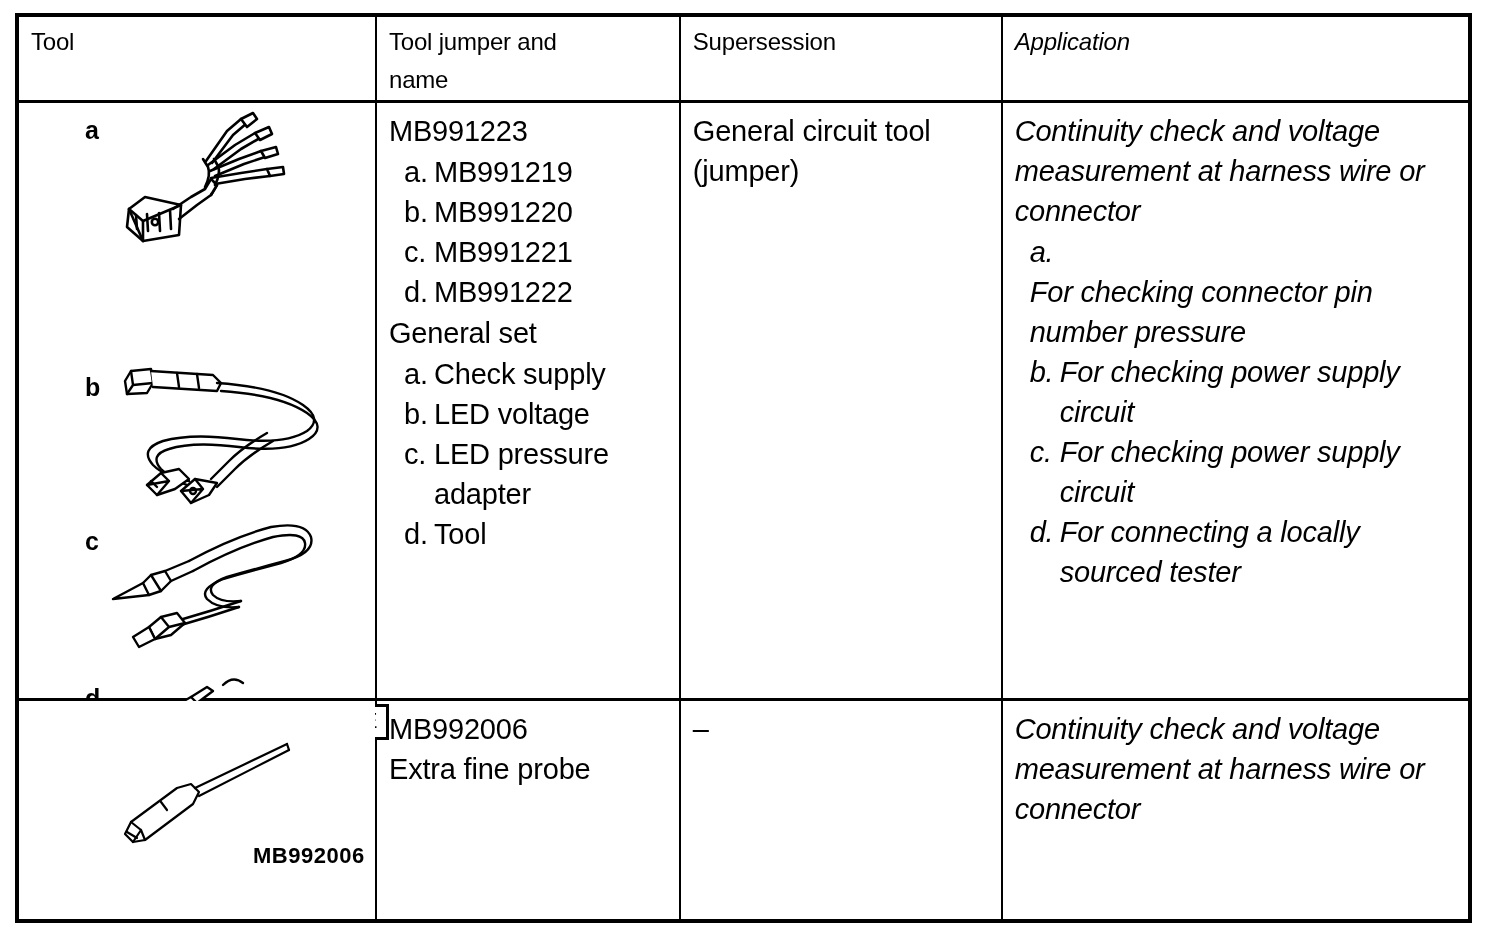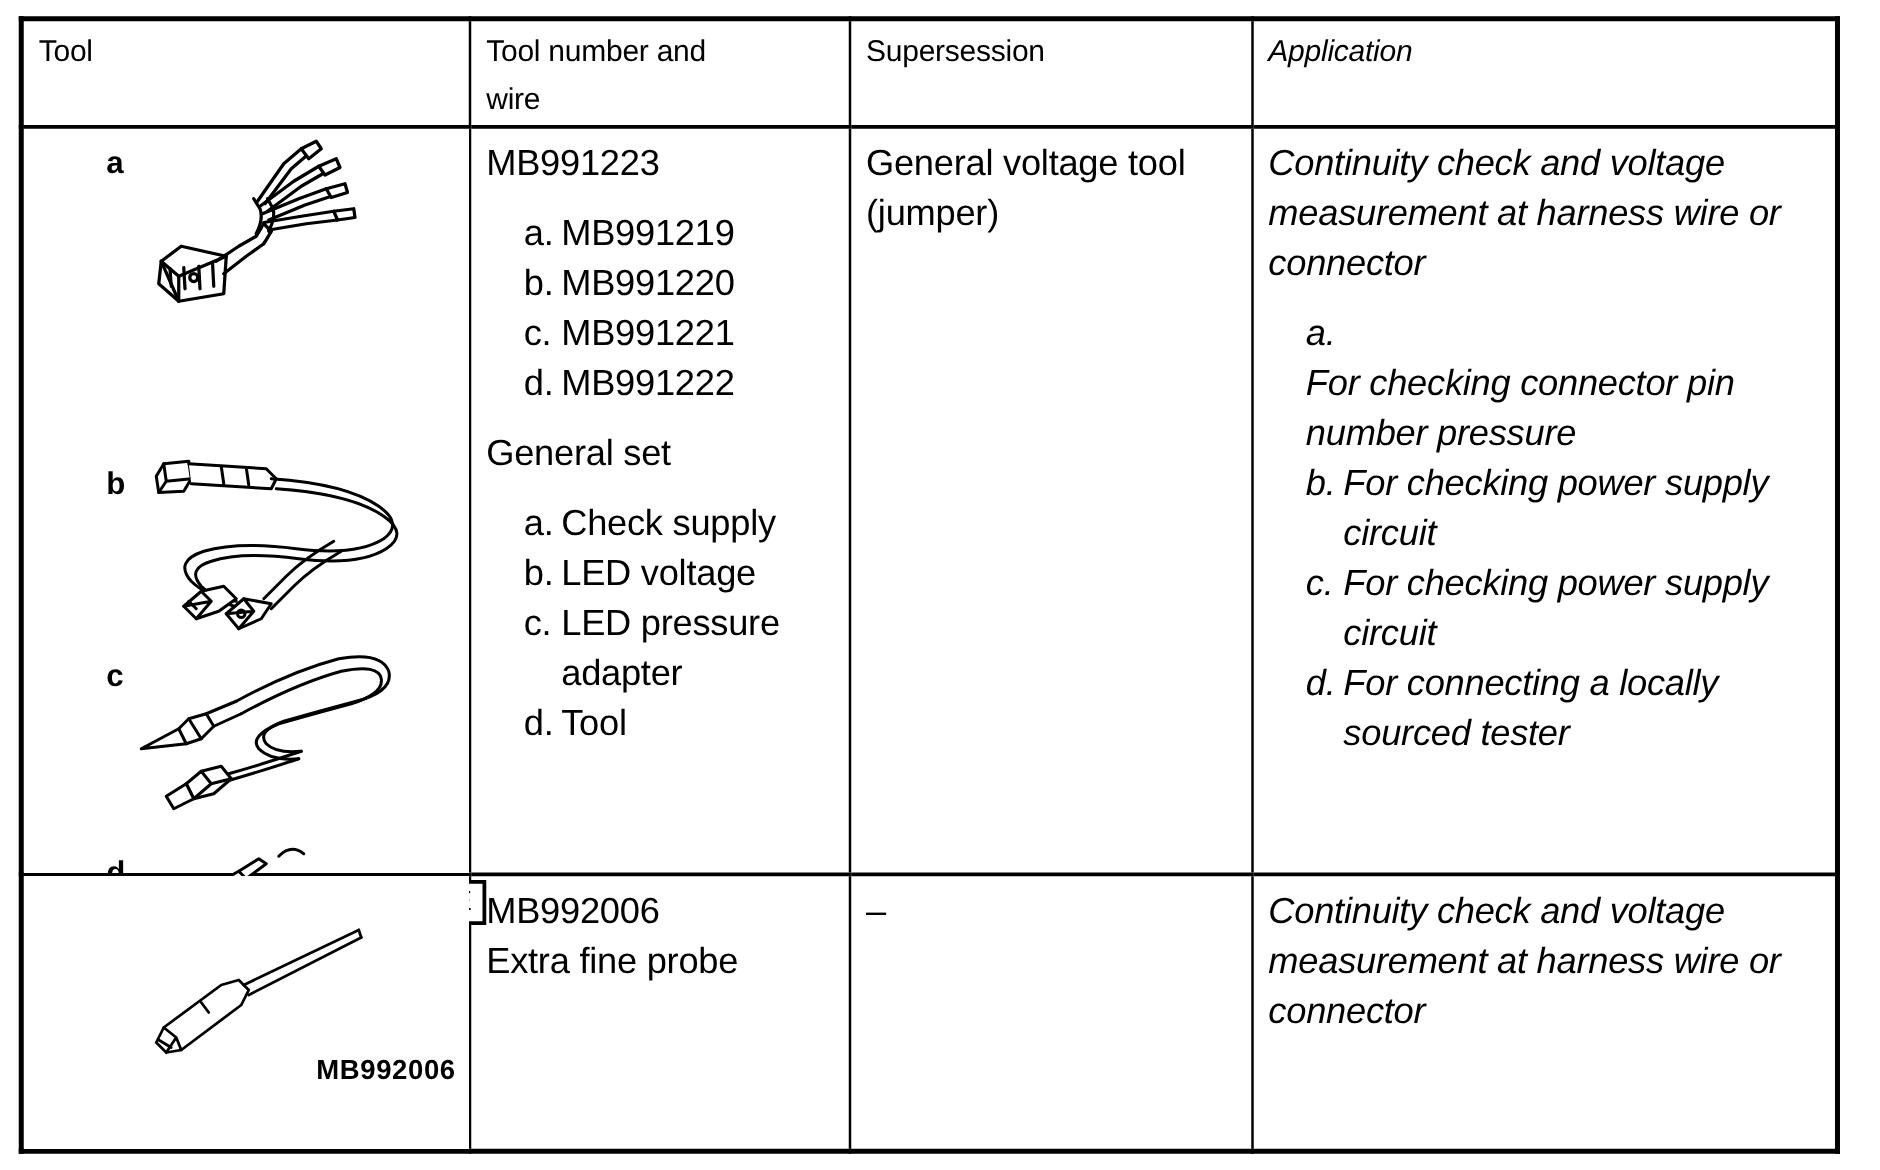--- a/index.html
+++ b/index.html
@@ -72,21 +72,21 @@
 
   .cell-text {
     padding: 8px 12px 0 12px;
     font-size: 29px;
     line-height: 40px;
     letter-spacing: -0.2px;
   }
   .cell-text .lead { display: block; }
   .sublist {
     list-style: none;
-    margin: 16px;
+    margin: 1px;
     padding: 0;
   }
   .sublist li {
     display: block;
     padding-left: 14px;
     text-indent: 0;
   }
   .sublist li .marker { display: inline-block; min-width: 30px; }
   .sublist li .body   { display: inline-block; vertical-align: top; max-width: 380px; }
   .app-list li .body  { max-width: 396px; }
@@ -135,21 +135,21 @@
       <col class="c-supersess">
       <col class="c-application">
     </colgroup>
 
     <thead>
       <tr class="hdr-row">
         <th>
           <div class="hdr-cell">Tool</div>
         </th>
         <th>
-          <div class="hdr-cell wrap">Tool number and wire</div>
+          <div class="hdr-cell wrap">Tool jumper and name</div>
         </th>
         <th>
           <div class="hdr-cell">Supersession</div>
         </th>
         <th>
           <div class="hdr-cell">Application</div>
         </th>
       </tr>
     </thead>
 
@@ -266,21 +266,21 @@
             <ul class="sublist">
               <li><span class="marker">a.</span><span class="body">Check supply</span></li>
               <li><span class="marker">b.</span><span class="body">LED voltage</span></li>
               <li><span class="marker">c.</span><span class="body" style="max-width:200px">LED pressure adapter</span></li>
               <li><span class="marker">d.</span><span class="body">Tool</span></li>
             </ul>
           </div>
         </td>
 
         <td>
-          <div class="cell-text" style="padding-right:40px;">General voltage tool (jumper)</div>
+          <div class="cell-text" style="padding-right:40px;">General circuit tool (jumper)</div>
         </td>
 
         <td>
           <div class="cell-text">
             <span class="lead">Continuity check and voltage measurement at harness wire or connector</span>
             <ul class="sublist app-list">
               <li><span class="marker">a.</span><span class="body">For checking connector pin number pressure</span></li>
               <li><span class="marker">b.</span><span class="body" style="max-width:350px">For checking power supply circuit</span></li>
               <li><span class="marker">c.</span><span class="body" style="max-width:350px">For checking power supply circuit</span></li>
               <li><span class="marker">d.</span><span class="body" style="max-width:310px">For connecting a locally sourced tester</span></li>

